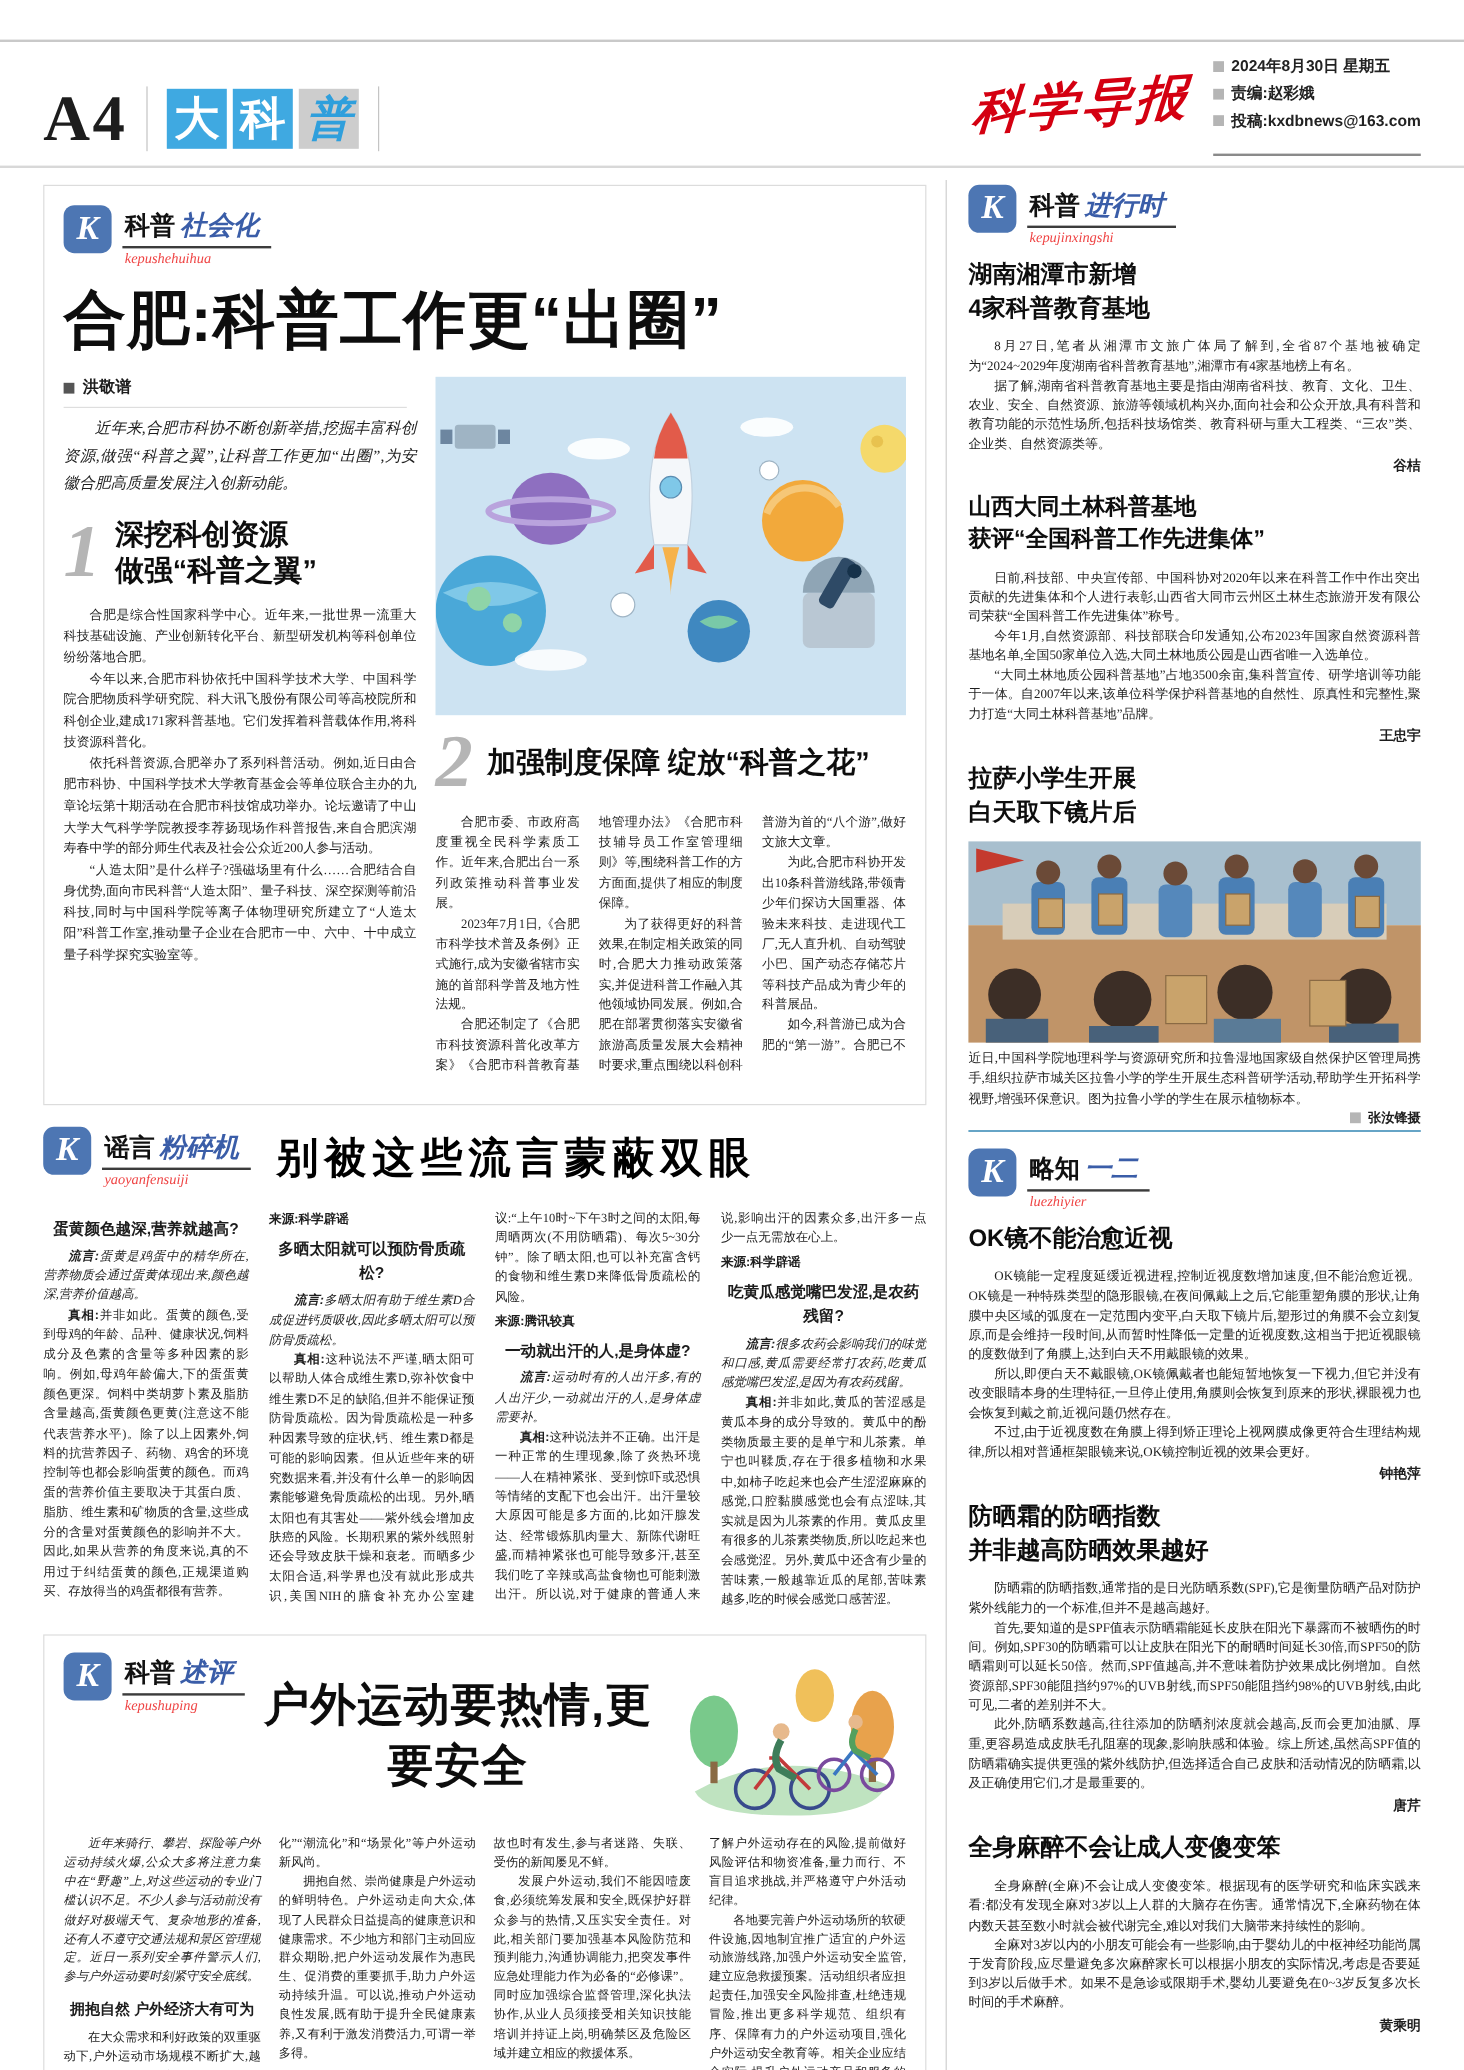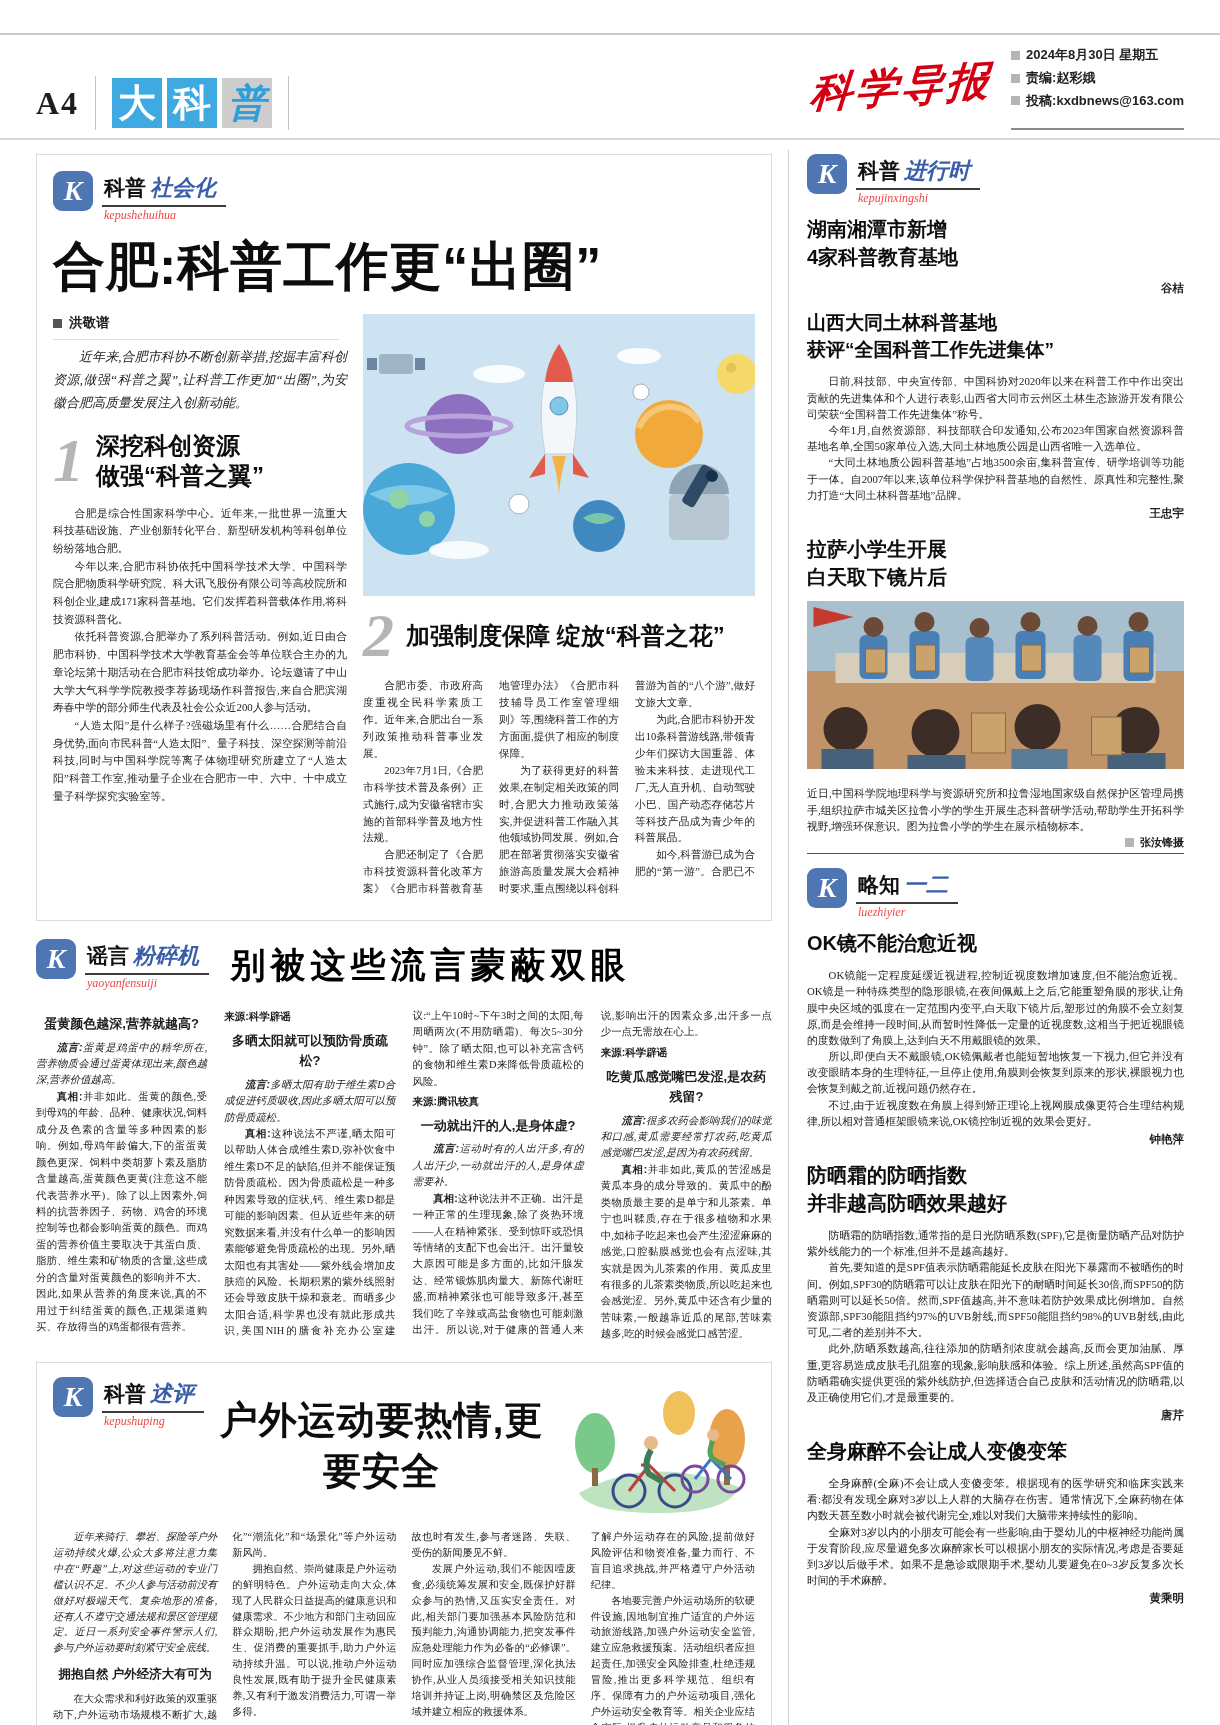--- a/index.html
+++ b/index.html
@@ -3,21 +3,21 @@
 <meta charset="utf-8">
 <style>
   html,body{margin:0;padding:0;background:#f2f2f2}
   .page{width:1220px;height:1725px;margin:0 auto;background:#fff;position:relative;overflow:hidden;
         font-family:"Liberation Serif","DejaVu Serif",serif;color:#1d1d1d}
   .toprule{position:absolute;top:33px;left:0;right:0;height:2px;background:#c9c9c9}
 
   
   .hdr{display:flex;justify-content:space-between;align-items:flex-end;padding:44px 36px 8px;border-bottom:2px solid #d8d8d8}
   .hdr-left{display:flex;align-items:center;gap:16px}
-  .pageno{font-family:"Liberation Serif",serif;font-weight:bold;font-size:32px;letter-spacing:2px}
+  .pageno{font-family:"Liberation Serif",serif;font-weight:bold;font-size:54px;letter-spacing:2px}
   .vdiv{width:1px;height:54px;background:#c4c4c4}
   .masthead{display:flex;gap:5px;align-items:center}
   .mchar{width:50px;height:50px;display:flex;align-items:center;justify-content:center;
          font-family:"Liberation Sans","DejaVu Sans",sans-serif;font-weight:bold;font-size:38px;color:#fff;background:#3fa9e1}
   .mchar.grey{background:#cdcdcd;color:#2f9fdc;font-family:"Liberation Serif",serif;font-style:italic}
   .hdr-right{display:flex;align-items:center;gap:20px}
   .paper{color:#d40011;font-family:"Liberation Serif",serif;font-weight:bold;font-style:italic;
          font-size:42px;transform:skew(-8deg) rotate(-4deg);letter-spacing:3px;white-space:nowrap}
   .pubinfo{font-family:"Liberation Sans","DejaVu Sans",sans-serif;font-size:13px;line-height:1.75;
            border-bottom:2px solid #8a8a8a;padding-bottom:16px;font-weight:bold;color:#222}
@@ -80,21 +80,21 @@
   .out-cols p{margin:0;text-indent:2em;text-align:justify}
   .out-sub{font-family:"Liberation Sans",sans-serif;font-weight:bold;font-size:12.5px;text-align:center;margin:9px 0 6px;break-after:avoid}
 
   
   .sb-art{margin:6px 0 14px}
   .sb-title{font-family:"Liberation Sans",sans-serif;font-weight:bold;font-size:20px;line-height:1.4;margin:8px 0 10px;color:#0d0d0d}
   .sb-title.small{font-size:19px}
   .sb-text p{font-size:10.8px;line-height:1.5;text-indent:2em;text-align:justify;margin:0}
   .sb-byline{text-align:right;font-family:"Liberation Sans",sans-serif;font-weight:bold;font-size:11.5px;margin-top:3px}
   .photo{width:100%;height:168px;display:block}
-  .caption{font-size:10.8px;line-height:1.55;text-align:justify;margin-top:16px}
+  .caption{font-size:10.8px;line-height:1.55;text-align:justify;margin-top:5px}
   .credit{display:flex;justify-content:flex-end;align-items:center;gap:6px;font-family:"Liberation Sans",sans-serif;
           font-weight:bold;font-size:11px;border-bottom:1px solid #0369a1;padding-bottom:3px}
 </style>
 </head>
 <body>
 
 <div class="page">
   <div class="toprule"></div>
 
   <div class="hdr">
@@ -306,20 +306,24 @@
         <div>
           <div class="tt-row"><span class="tb">科普</span><span class="tc">进行时</span></div>
           <div class="py">kepujinxingshi</div>
         </div>
       </div>
 
       <div class="sb-art">
         <div class="sb-title">
           <div>湖南湘潭市新增</div>
           <div>4家科普教育基地</div>
+        </div>
+        <div class="sb-text">
+          <p>8月27日,笔者从湘潭市文旅广体局了解到,全省87个基地被确定为“2024~2029年度湖南省科普教育基地”,湘潭市有4家基地榜上有名。</p>
+          <p>据了解,湖南省科普教育基地主要是指由湖南省科技、教育、文化、卫生、农业、安全、自然资源、旅游等领域机构兴办,面向社会和公众开放,具有科普和教育功能的示范性场所,包括科技场馆类、教育科研与重大工程类、“三农”类、企业类、自然资源类等。</p>
         </div>
         <div class="sb-byline">谷桔</div>
       </div>
 
       <div class="sb-art">
         <div class="sb-title small">
           <div>山西大同土林科普基地</div>
           <div>获评“全国科普工作先进集体”</div>
         </div>
         <div class="sb-text">

